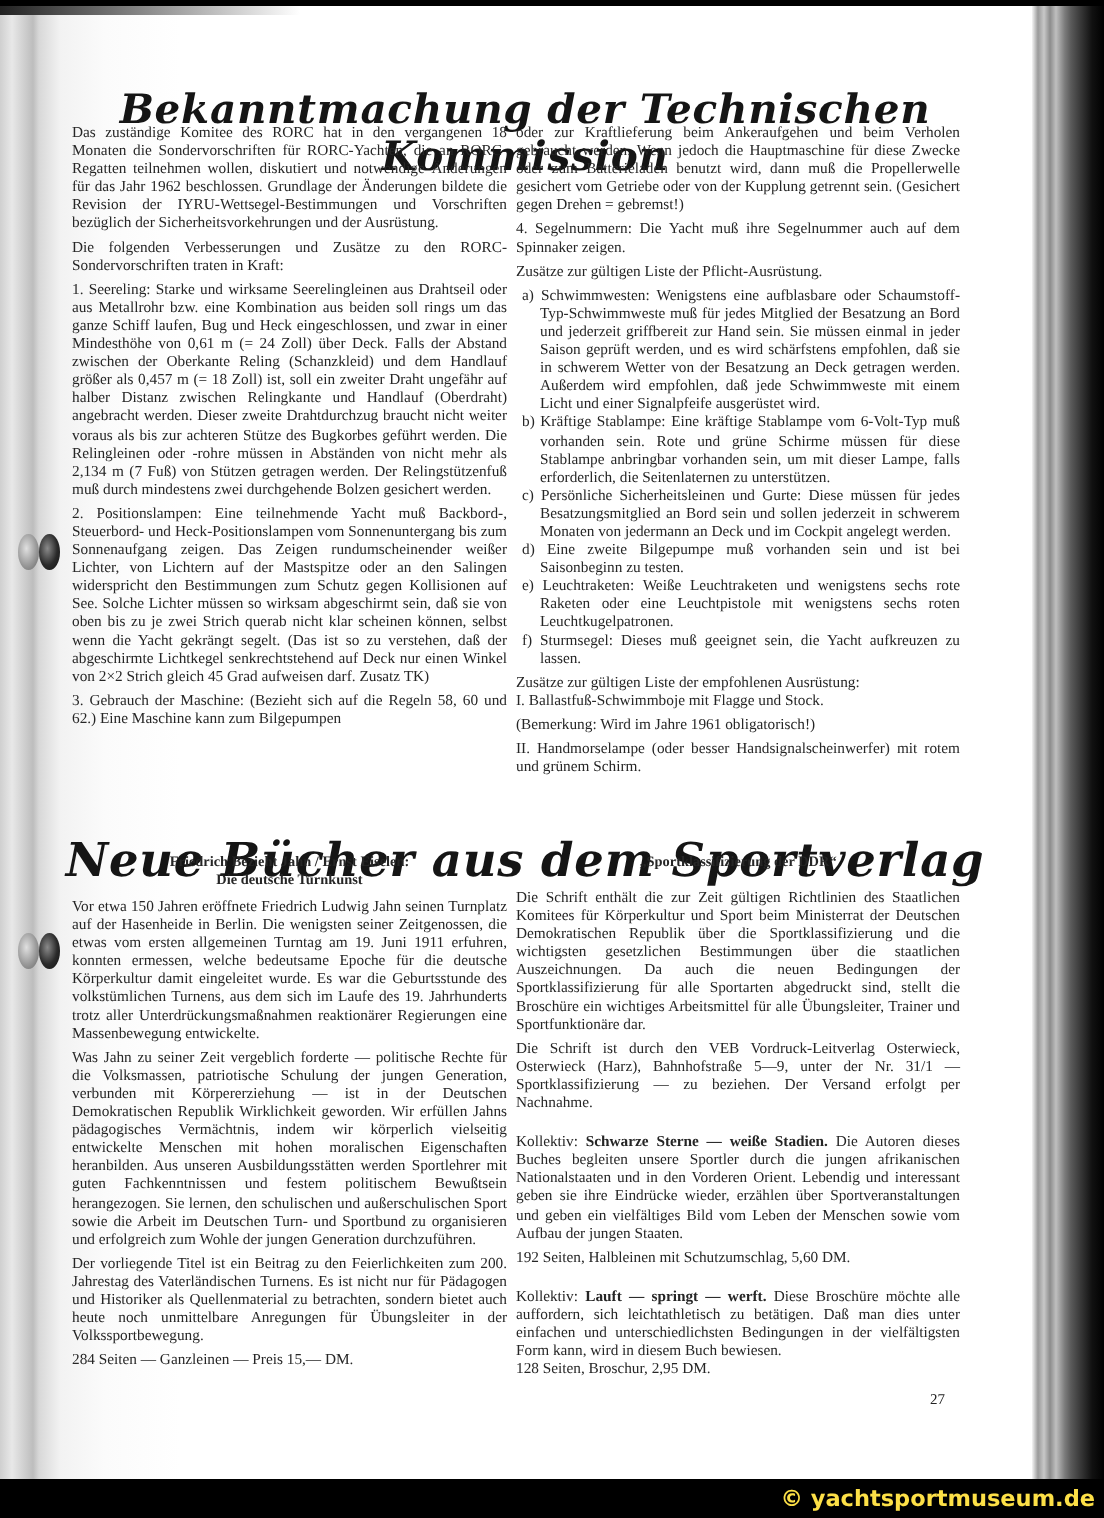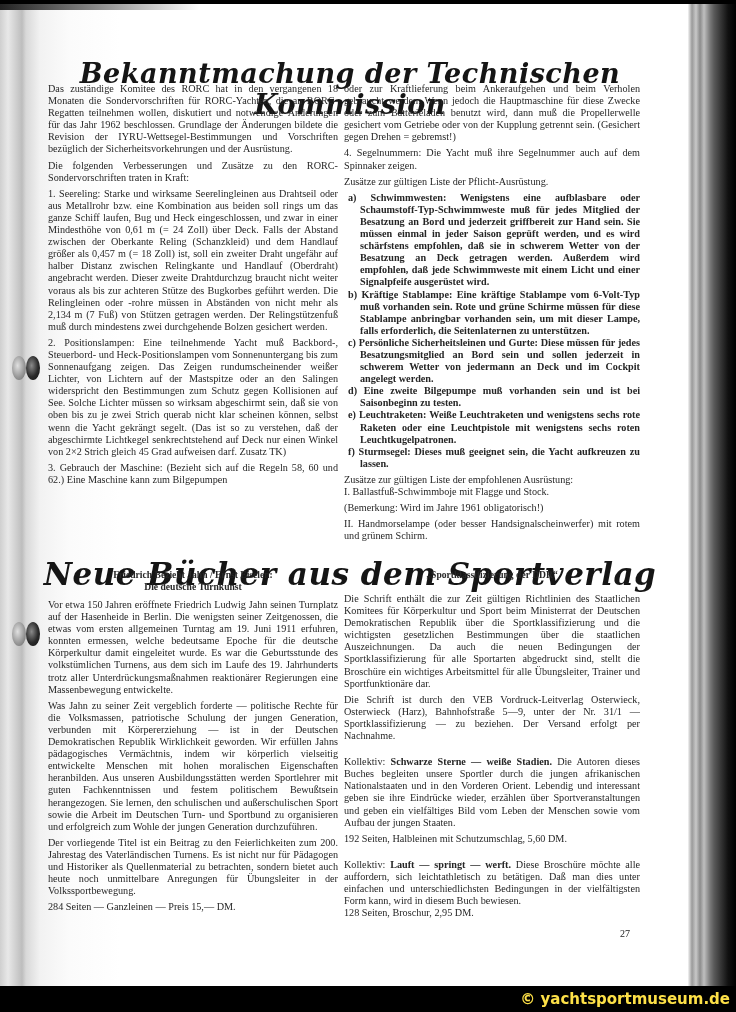--- a/index.html
+++ b/index.html
@@ -35,21 +35,21 @@
     }
     .h1 { top: 40px; font-size: 27px; }
     .h2 { top: 530px; font-size: 31px; }
     .col {
       position: absolute;
       font-family: "Liberation Serif", serif;
       font-size: 10.2px; line-height: 12.1px; color: #262626;
       text-align: justify;
     }
     .col p { margin: 0 0 4px 0; }
-    .col .item { padding-left: 16px; text-indent: -12px; margin: 0; font-weight: bold; }
+    .col .item { padding-left: 16px; text-indent: -12px; margin: 0; }
     .c1 { left: 48px; top: 83px; width: 290px; }
     .c2 { left: 344px; top: 83px; width: 296px; }
     .c3 { left: 48px; top: 569px; width: 290px; }
     .c4 { left: 344px; top: 569px; width: 296px; }
     .subhead { text-align: center; font-weight: bold; font-size: 9.6px; line-height: 12px; margin-bottom: 6px; }
     .gap { height: 10px; }
     b { font-weight: bold; }
     .pagenum {
       position: absolute; left: 620px; top: 928px; font-family: "Liberation Serif", serif;
       font-size: 10px; color: #222;
@@ -81,21 +81,21 @@
   <p>2. Positionslampen: Eine teilnehmende Yacht muß Backbord-, Steuerbord- und Heck-Positionslampen vom Sonnenuntergang bis zum Sonnenaufgang zeigen. Das Zeigen rundumscheinender weißer Lichter, von Lichtern auf der Mastspitze oder an den Salingen widerspricht den Bestimmungen zum Schutz gegen Kollisionen auf See. Solche Lichter müssen so wirksam abgeschirmt sein, daß sie von oben bis zu je zwei Strich querab nicht klar scheinen können, selbst wenn die Yacht gekrängt segelt. (Das ist so zu verstehen, daß der abgeschirmte Lichtkegel senkrechtstehend auf Deck nur einen Winkel von 2×2 Strich gleich 45 Grad aufweisen darf. Zusatz TK)</p>
   <p>3. Gebrauch der Maschine: (Bezieht sich auf die Regeln 58, 60 und 62.) Eine Maschine kann zum Bilgepumpen</p>
 </div>
 
 <div class="col c2">
   <p>oder zur Kraftlieferung beim Ankeraufgehen und beim Verholen gebraucht werden. Wenn jedoch die Hauptmaschine für diese Zwecke oder zum Batterieladen benutzt wird, dann muß die Propellerwelle gesichert vom Getriebe oder von der Kupplung getrennt sein. (Gesichert gegen Drehen = gebremst!)</p>
   <p>4. Segelnummern: Die Yacht muß ihre Segelnummer auch auf dem Spinnaker zeigen.</p>
   <p>Zusätze zur gültigen Liste der Pflicht-Ausrüstung.</p>
   <p class="item">a) Schwimmwesten: Wenigstens eine aufblasbare oder Schaumstoff-Typ-Schwimmweste muß für jedes Mitglied der Besatzung an Bord und jederzeit griffbereit zur Hand sein. Sie müssen einmal in jeder Saison geprüft werden, und es wird schärfstens empfohlen, daß sie in schwerem Wetter von der Besatzung an Deck getragen werden. Außerdem wird empfohlen, daß jede Schwimmweste mit einem Licht und einer Signalpfeife ausgerüstet wird.</p>
   <p class="item">b) Kräftige Stablampe: Eine kräftige Stablampe vom 6-Volt-Typ muß vorhanden sein. Rote und grüne Schirme müssen für diese Stablampe anbringbar vorhanden sein, um mit dieser Lampe, falls erforderlich, die Seitenlaternen zu unterstützen.</p>
-  <p class="item">c) Persönliche Sicherheitsleinen und Gurte: Diese müssen für jedes Besatzungsmitglied an Bord sein und sollen jederzeit in schwerem Wetter von jedermann an Deck und im Cockpit angelegt werden.</p>
+  <p class="item">c) Persönliche Sicherheitsleinen und Gurte: Diese müssen für jedes Besatzungsmitglied an Bord sein und sollen jederzeit in schwerem Monaten von jedermann an Deck und im Cockpit angelegt werden.</p>
   <p class="item">d) Eine zweite Bilgepumpe muß vorhanden sein und ist bei Saisonbeginn zu testen.</p>
   <p class="item">e) Leuchtraketen: Weiße Leuchtraketen und wenigstens sechs rote Raketen oder eine Leuchtpistole mit wenigstens sechs roten Leuchtkugelpatronen.</p>
   <p class="item" style="margin-bottom:4px;">f) Sturmsegel: Dieses muß geeignet sein, die Yacht aufkreuzen zu lassen.</p>
   <p style="margin:0">Zusätze zur gültigen Liste der empfohlenen Ausrüstung:</p>
   <p>I. Ballastfuß-Schwimmboje mit Flagge und Stock.</p>
   <p>(Bemerkung: Wird im Jahre 1961 obligatorisch!)</p>
   <p>II. Handmorselampe (oder besser Handsignalscheinwerfer) mit rotem und grünem Schirm.</p>
 </div>
 
 <h2 class="headline h2">Neue Bücher aus dem Sportverlag</h2>

